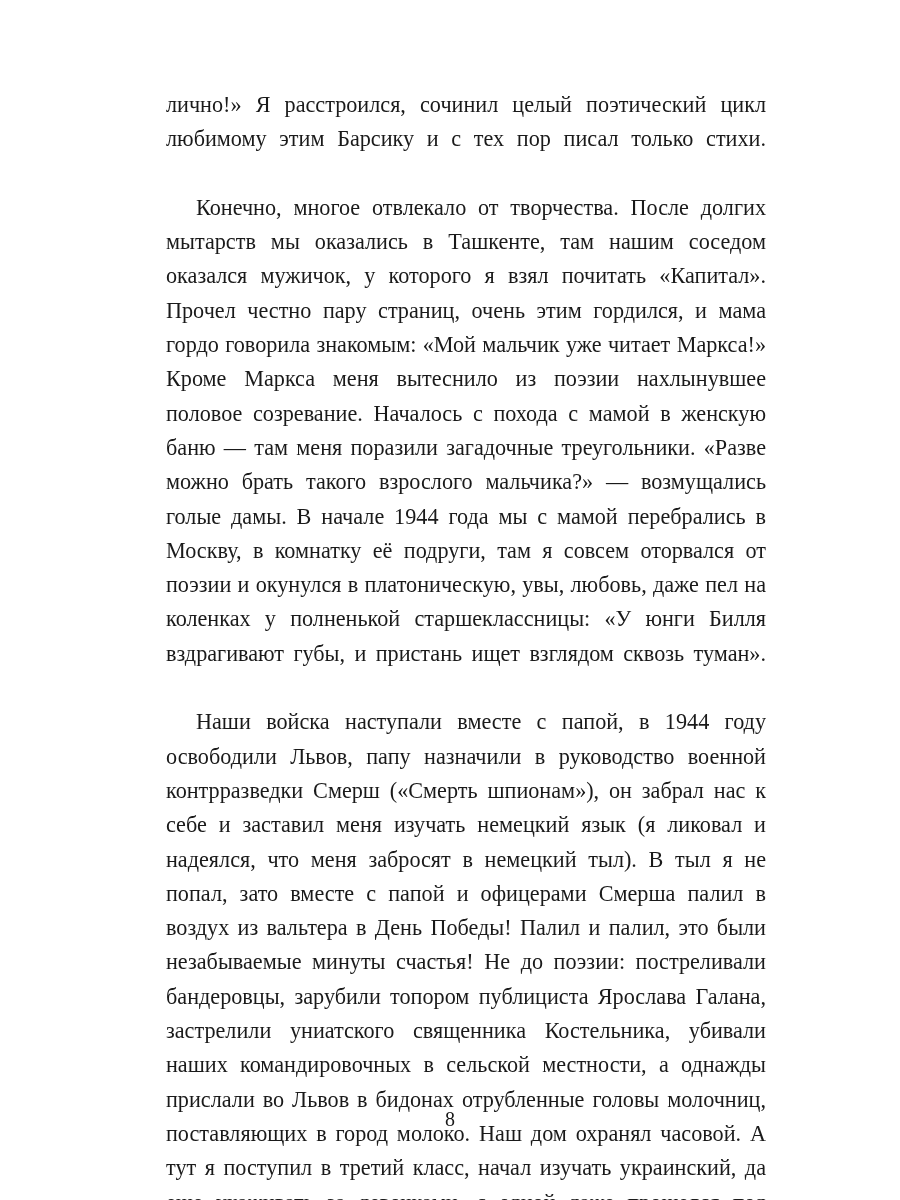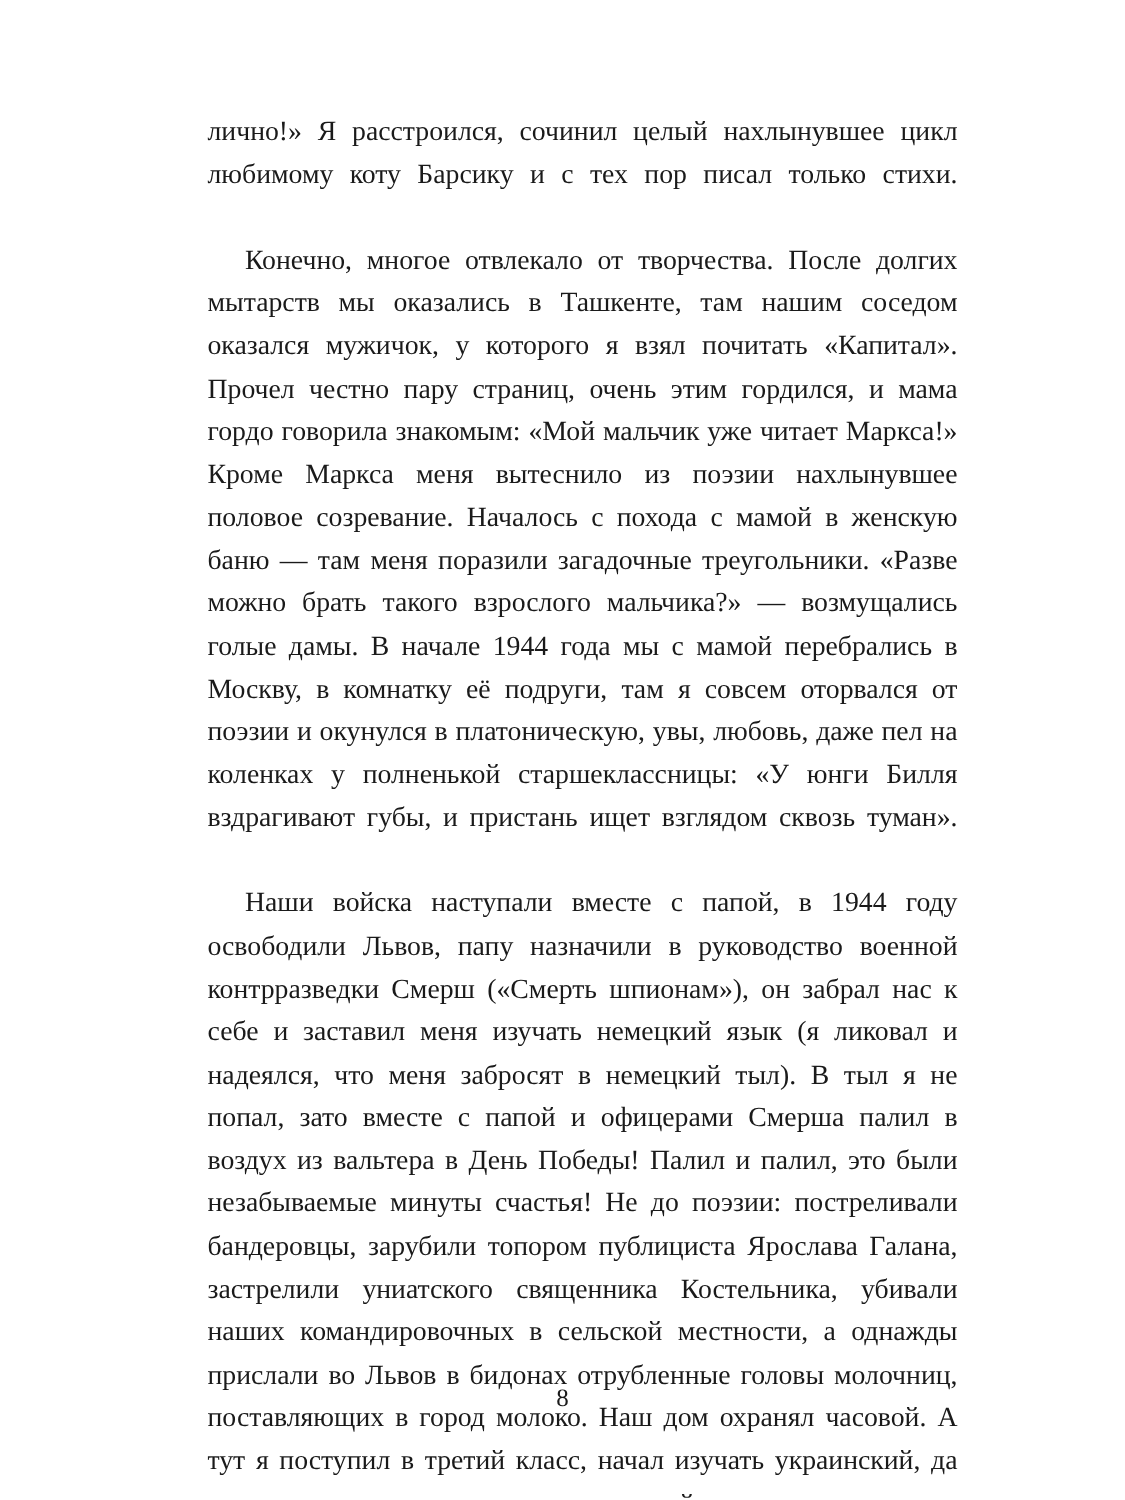--- a/index.html
+++ b/index.html
@@ -66,21 +66,21 @@
     letter-spacing: 0;
   }
 </style>
 </head>
 <body>
 
 <div class="page">
 
   <div class="text-block">
 
-    <p class="para no-indent">лично!» Я расстроился, сочинил целый нахлынувшее цикл любимому коту Барсику и с тех пор писал только стихи.</p>
+    <p class="para no-indent">лично!» Я расстроился, сочинил целый поэтический цикл любимому этим Барсику и с тех пор писал только стихи.</p>
 
     <p class="para">Конечно, многое отвлекало от творчества. После долгих мытарств мы оказались в Ташкенте, там нашим соседом оказался мужичок, у которого я взял почитать «Капитал». Прочел честно пару страниц, очень этим гордился, и мама гордо говорила знакомым: «Мой мальчик уже читает Маркса!» Кроме Маркса меня вытеснило из поэзии нахлынувшее половое созревание. Началось с похода с мамой в женскую баню — там меня поразили загадочные треугольники. «Разве можно брать такого взрослого мальчика?» — возмущались голые дамы. В начале 1944 года мы с мамой перебрались в Москву, в комнатку её подруги, там я совсем оторвался от поэзии и окунулся в платоническую, увы, любовь, даже пел на коленках у полненькой старшеклассницы: «У юнги Билля вздрагивают губы, и пристань ищет взглядом сквозь туман».</p>
 
     <p class="para flush">Наши войска наступали вместе с папой, в 1944 году освободили Львов, папу назначили в руководство военной контрразведки Смерш («Смерть шпионам»), он забрал нас к себе и заставил меня изучать немецкий язык (я ликовал и надеялся, что меня забросят в немецкий тыл). В тыл я не попал, зато вместе с папой и офицерами Смерша палил в воздух из вальтера в День Победы! Палил и палил, это были незабываемые минуты счастья! Не до поэзии: постреливали бандеровцы, зарубили топором публициста Ярослава Галана, застрелили униатского священника Костельника, убивали наших командировочных в сельской местности, а однажды прислали во Львов в бидонах отрубленные головы молочниц, поставляющих в город молоко. Наш дом охранял часовой. А тут я поступил в третий класс, начал изучать украинский, да еще ухаживать за девочками, с одной даже прошелся под ручку. Какое тут, к дьяволу, твор-</p>
 
   </div>
 
   <div class="folio">8</div>
 
 </div>

